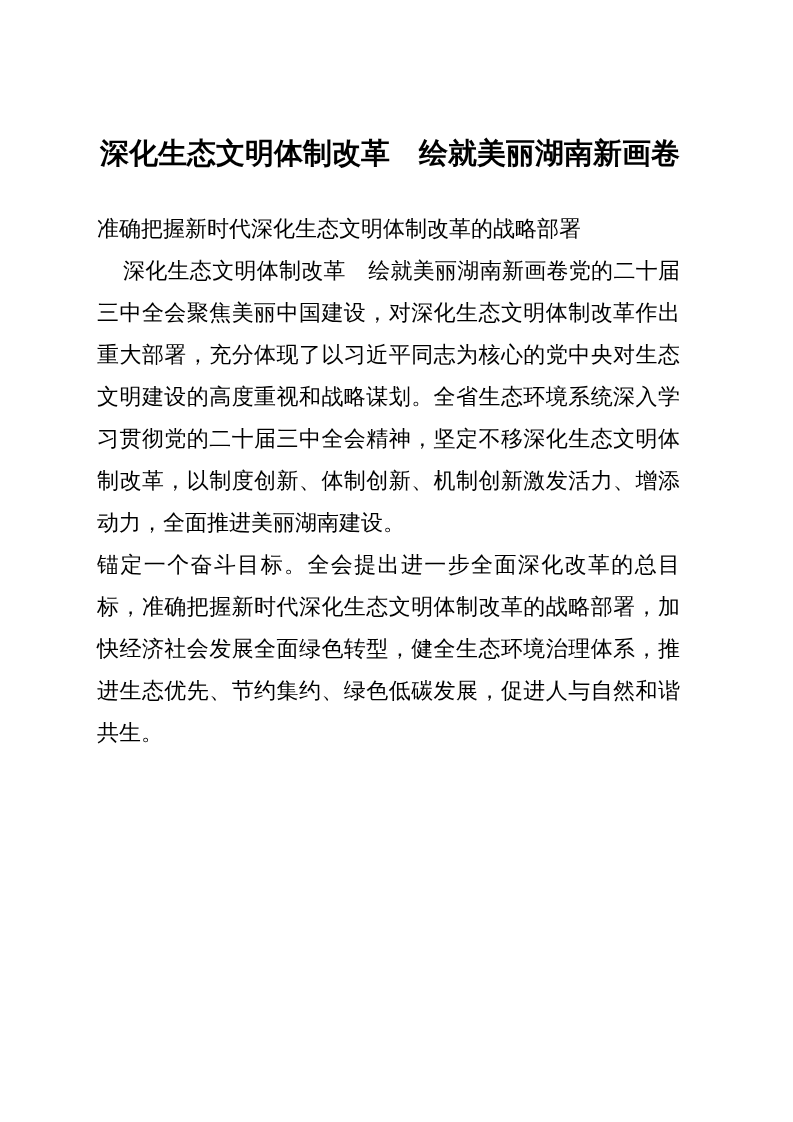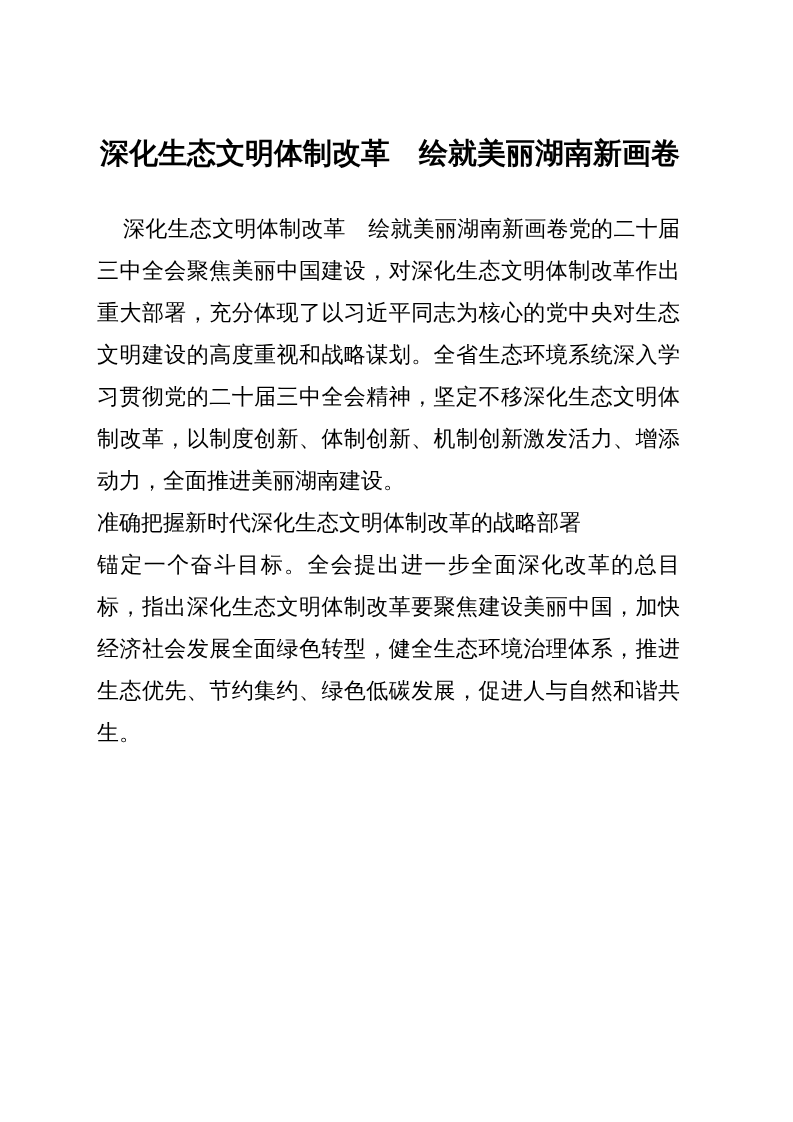--- a/index.html
+++ b/index.html
@@ -44,17 +44,17 @@
     text-indent: 26px;
   }
 </style>
 </head>
 <body>
 
 <div class="page">
   <h1 class="doc-title">深化生态文明体制改革　绘就美丽湖南新画卷</h1>
 
   <div class="doc-body">
+    <p class="para">准确把握新时代深化生态文明体制改革的战略部署</p>
     <p class="para para-indent">深化生态文明体制改革　绘就美丽湖南新画卷党的二十届三中全会聚焦美丽中国建设，对深化生态文明体制改革作出重大部署，充分体现了以习近平同志为核心的党中央对生态文明建设的高度重视和战略谋划。全省生态环境系统深入学习贯彻党的二十届三中全会精神，坚定不移深化生态文明体制改革，以制度创新、体制创新、机制创新激发活力、增添动力，全面推进美丽湖南建设。</p>
-    <p class="para">准确把握新时代深化生态文明体制改革的战略部署</p>
-    <p class="para">锚定一个奋斗目标。全会提出进一步全面深化改革的总目标，指出深化生态文明体制改革要聚焦建设美丽中国，加快经济社会发展全面绿色转型，健全生态环境治理体系，推进生态优先、节约集约、绿色低碳发展，促进人与自然和谐共生。</p>
+    <p class="para">锚定一个奋斗目标。全会提出进一步全面深化改革的总目标，准确把握新时代深化生态文明体制改革的战略部署，加快经济社会发展全面绿色转型，健全生态环境治理体系，推进生态优先、节约集约、绿色低碳发展，促进人与自然和谐共生。</p>
   </div>
 </div>
 
 </body></html>

